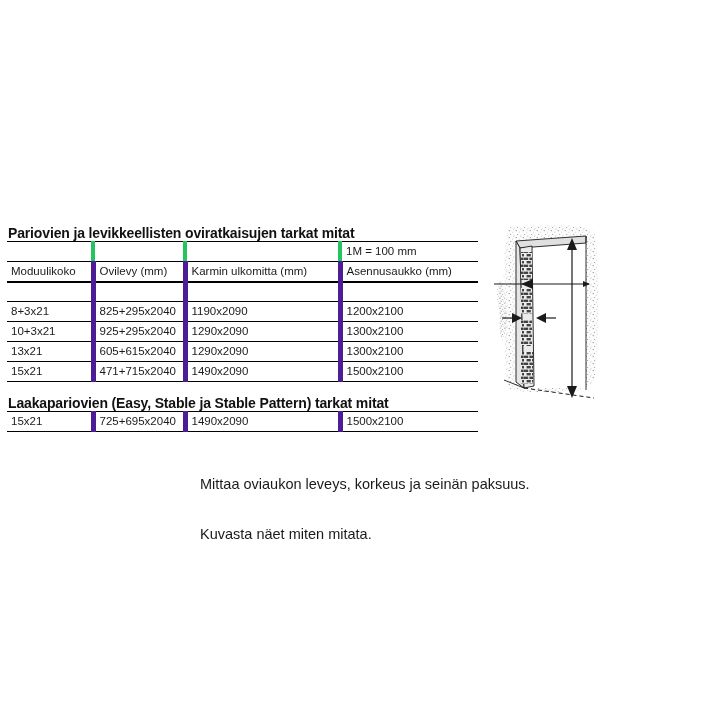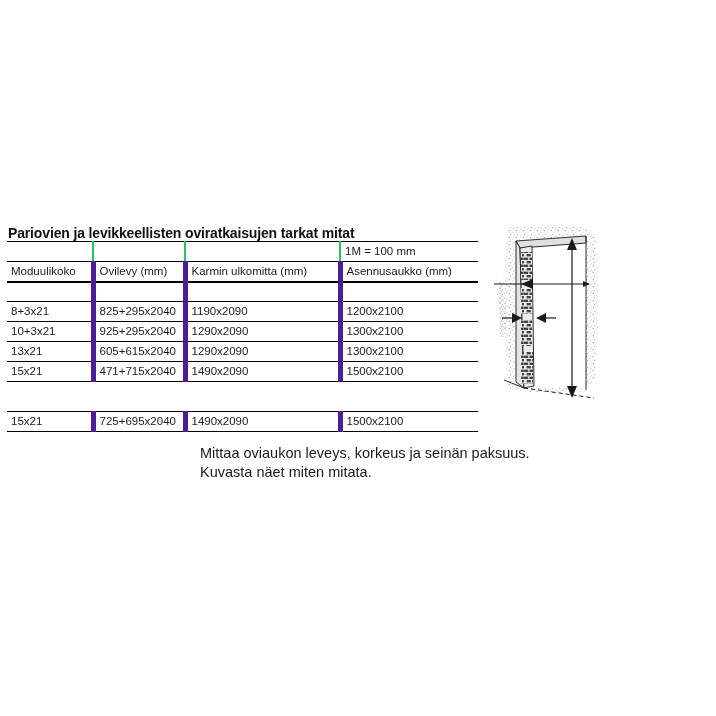--- a/index.html
+++ b/index.html
@@ -63,38 +63,38 @@
     border-left: 5px solid #4c1d95;
   }
   .dim-table td.first { border-left: none; }
 
   
   tr.rule-top > td { border-top: 1px solid #000000; }
   tr.rule-bottom > td { border-bottom: 1px solid #000000; }
   tr.rule-thick-bottom > td { border-bottom: 2px solid #000000; }
 
   
-  tr.unit-row td { border-left: 2px solid #22c55e; }
+  tr.unit-row td { border-left: 4px solid #22c55e; }
   tr.unit-row td.first { border-left: none; }
 
   tr.spacer-row td { height: 15px; }
 
   td.col-head { font-weight: normal; }
 
   
   #caption {
     position: absolute;
     left: 200px;
     top: 444px;
     width: 420px;
     font-size: 14.5px;
     line-height: 19px;
     color: #1a1a1a;
   }
-  #caption span { display: block; white-space: nowrap; }
+  #caption span { display: block; white-space: nowrap; margin-top: 31px; }
 
   
   #door-diagram {
     position: absolute;
     left: 494px;
     top: 222px;
     width: 112px;
     height: 182px;
   }
   #door-diagram svg { display: block; }
@@ -152,20 +152,21 @@
       </tr>
       <tr class="rule-bottom">
         <td class="first">15x21</td>
         <td>471+715x2040</td>
         <td>1490x2090</td>
         <td>1500x2100</td>
       </tr>
     </tbody>
   </table>
 
+  <div class="table-heading" id="heading-second">Laakapariovien (Easy, Stable ja Stable Pattern) tarkat mitat</div>
 
   <table class="dim-table" id="table-second">
     <colgroup>
       <col class="c1">
         <col class="c2">
         <col class="c3">
         <col class="c4">
     </colgroup>
     <tbody>
       <tr class="rule-top rule-bottom">

